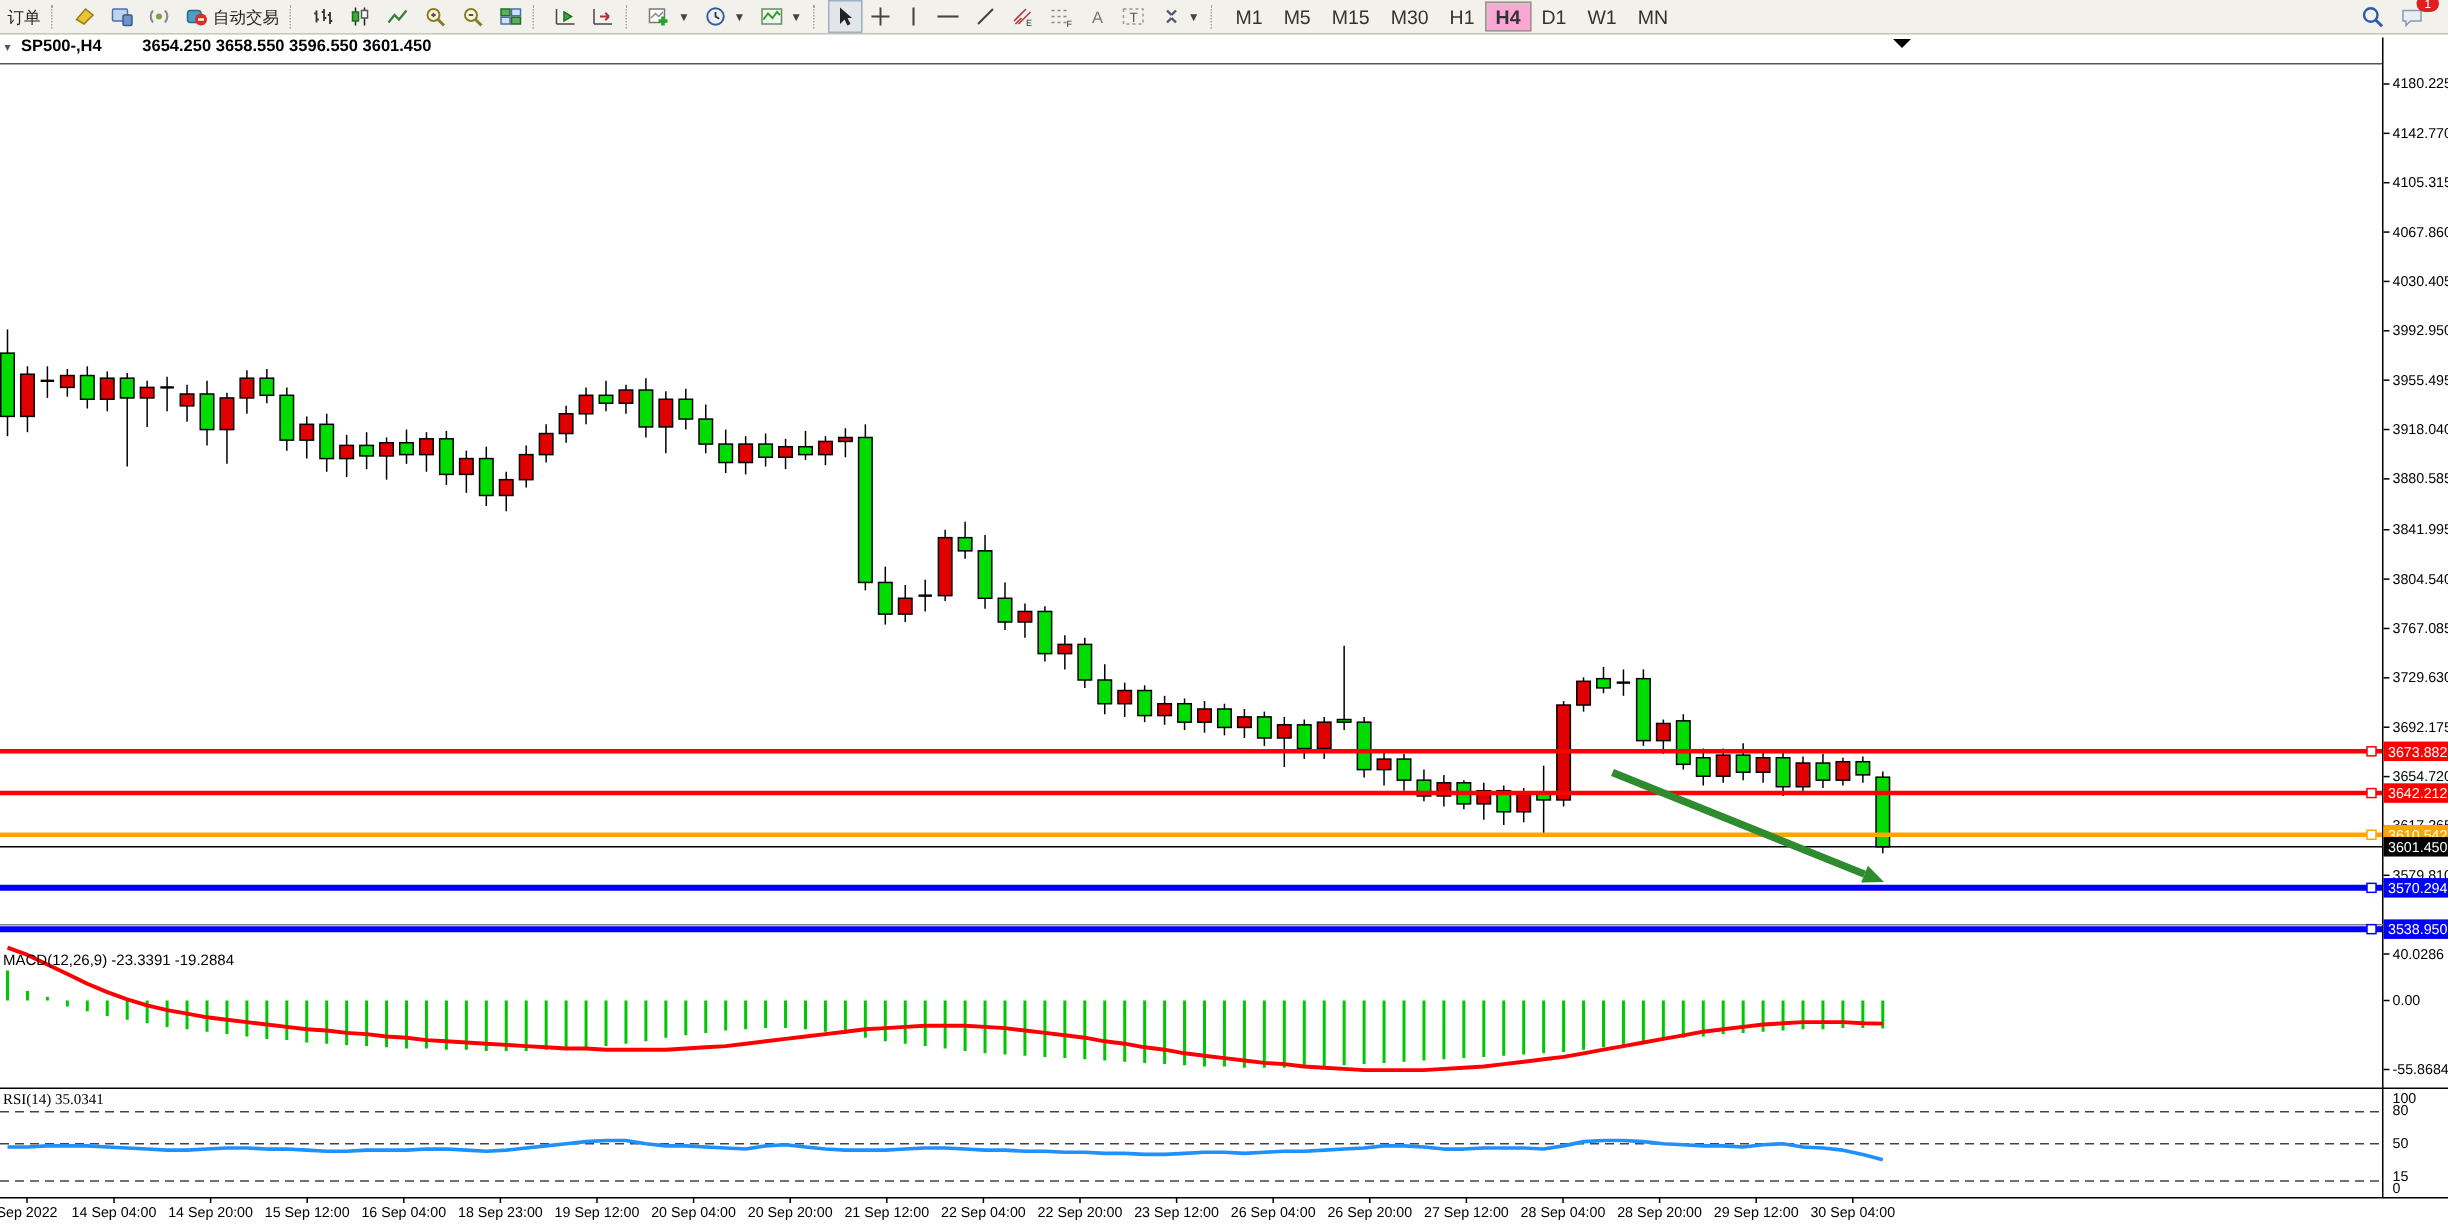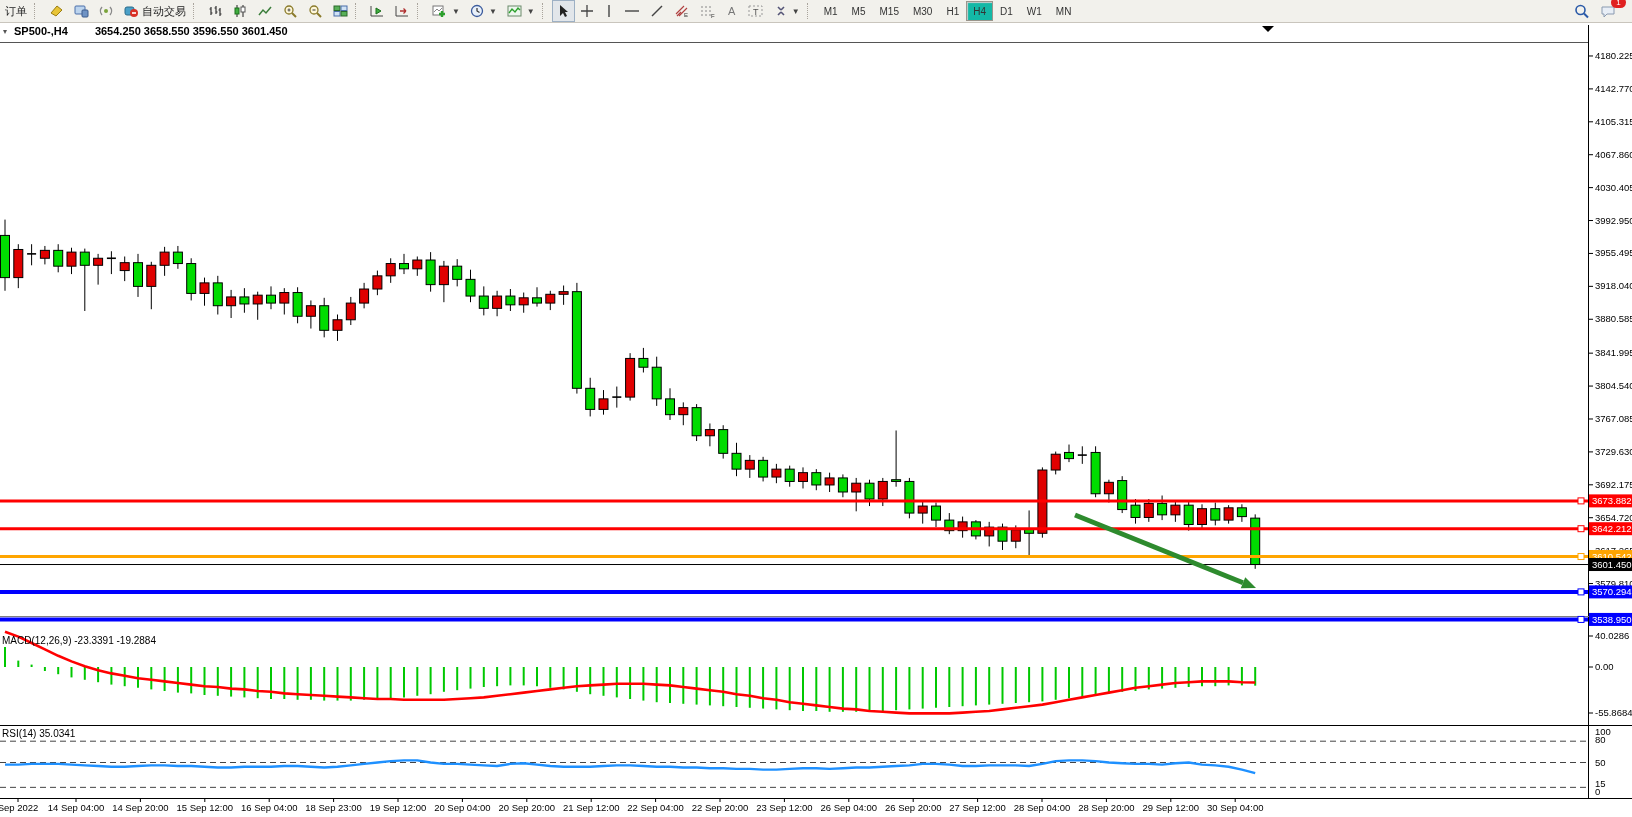--- a/index.html
+++ b/index.html
@@ -7,33 +7,33 @@
           font-family:"Liberation Sans",sans-serif;}
   
   .toolbar{position:absolute;top:0;left:0;width:1632px;height:22px;background:#f2f1ec;
            border-bottom:1px solid #c9c5bd;display:flex;align-items:center;z-index:5;
            font-size:11px;color:#222;}
   .tb-btn{height:20px;display:flex;align-items:center;gap:3px;padding:0 4px;border:1px solid transparent;
           cursor:default;white-space:nowrap;}
   .tb-btn.active{background:#e2e6ea;border:1px solid #9db0c4;}
   .grip{width:7px;height:16px;border-left:1px dotted #a9a49c;margin:0 2px;}
   .caret{font-size:8px;color:#444;margin-left:1px;}
-  .tf-btn{height:18px;padding:0 6px;font-size:10px;color:#333;display:flex;align-items:center;border:1px solid transparent;}
-  .tf-btn.active{background:#14b8a6;border:1px solid #9a958c;box-shadow:inset 1px 1px 1px #ccc;}
+  .tf-btn{height:18px;padding:0 6px;font-size:13px;color:#333;display:flex;align-items:center;border:1px solid transparent;}
+  .tf-btn.active{background:#f9a8d4;border:1px solid #9a958c;box-shadow:inset 1px 1px 1px #ccc;font-weight:bold;}
   .spacer{margin-left:auto;}
   .badge{position:absolute;top:-4px;right:-5px;background:#e02020;color:#fff;border-radius:7px;
          min-width:11px;height:11px;font-size:8px;line-height:11px;text-align:center;padding:0 2px;}
   .chat-wrap{position:relative;margin-right:10px;}
   
   .ovl{position:absolute;z-index:3;color:#000;}
   #chart-title{top:25px;left:14px;font-size:11px;font-weight:bold;}
   #chart-title .nums{font-weight:bold;margin-left:24px;}
   #title-expander{top:27px;left:3px;font-size:8px;color:#555;}
   #macd-label{top:635px;left:2px;font-size:10px;}
-  #rsi-label{top:728px;left:2px;font-size:10px;}
+  #rsi-label{top:728px;left:2px;font-size:10px;font-family:Liberation Serif, serif;}
   svg text{font-family:"Liberation Sans",sans-serif;}
 </style>
 </head>
 <body>
 
 <div id="screen">
 
   <div class="toolbar">
     <div class="tb-btn">
       <span>订单</span>

